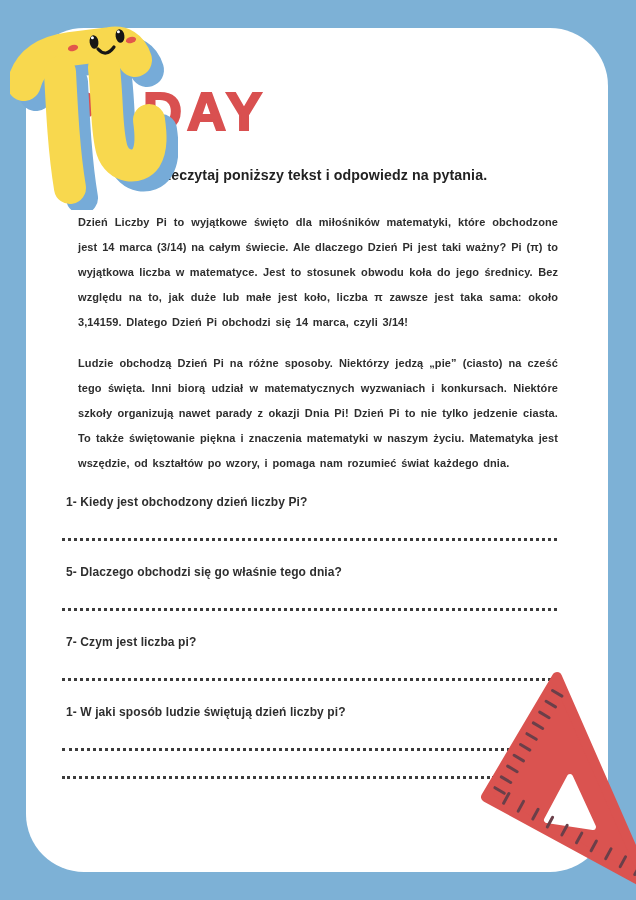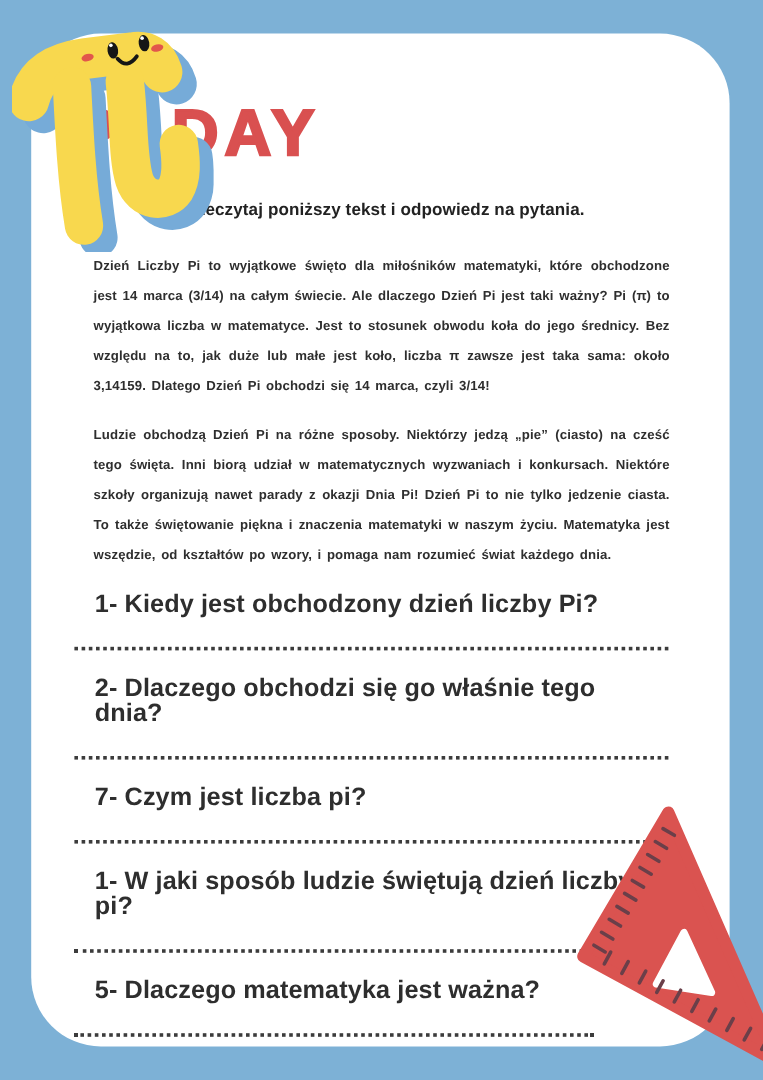--- a/index.html
+++ b/index.html
@@ -54,22 +54,22 @@
     color:#2e2e2e;
     text-align:justify;
     letter-spacing:0.1px;
     word-spacing:1.5px;
   }
   .para.first{margin-top:25px;}
   .para.second{margin-top:3px;}
   .questions{margin:0;}
   .qa{margin:0;}
   .q-label{
-    margin:17px;
-    font-size:21px;
+    margin:4px;
+    font-size:12px;
     line-height:21px;
     font-weight:bold;
     color:#2e2e2e;
     letter-spacing:0.1px;
   }
   .answer-line{
     height:0;
     border-top:3.2px dotted #3c3c3c;
     margin-top:25px;
     margin-bottom:21px;
@@ -102,33 +102,32 @@
 
       <p class="para first">Dzień Liczby Pi to wyjątkowe święto dla miłośników matematyki, które obchodzone jest 14 marca (3/14) na całym świecie. Ale dlaczego Dzień Pi jest taki ważny? Pi (π) to wyjątkowa liczba w matematyce. Jest to stosunek obwodu koła do jego średnicy. Bez względu na to, jak duże lub małe jest koło, liczba π zawsze jest taka sama: około 3,14159. Dlatego Dzień Pi obchodzi się 14 marca, czyli 3/14!</p>
       <p class="para second">Ludzie obchodzą Dzień Pi na różne sposoby. Niektórzy jedzą „pie” (ciasto) na cześć tego święta. Inni biorą udział w matematycznych wyzwaniach i konkursach. Niektóre szkoły organizują nawet parady z okazji Dnia Pi! Dzień Pi to nie tylko jedzenie ciasta. To także świętowanie piękna i znaczenia matematyki w naszym życiu. Matematyka jest wszędzie, od kształtów po wzory, i pomaga nam rozumieć świat każdego dnia.</p>
 
       <div class="questions">
         <div class="qa">
           <p class="q-label">1- Kiedy jest obchodzony dzień liczby Pi?</p>
           <div class="answer-line"></div>
         </div>
         <div class="qa">
-          <p class="q-label">2- Dlaczego obchodzi się go właśnie tego dnia?</p>
+          <p class="q-label">5- Dlaczego obchodzi się go właśnie tego dnia?</p>
           <div class="answer-line"></div>
         </div>
         <div class="qa">
           <p class="q-label">7- Czym jest liczba pi?</p>
           <div class="answer-line"></div>
         </div>
         <div class="qa">
           <p class="q-label">1- W jaki sposób ludzie świętują dzień liczby pi?</p>
           <div class="answer-line"></div>
         </div>
         <div class="qa">
-          <p class="q-label">5- Dlaczego matematyka jest ważna?</p>
           <div class="answer-line"></div>
         </div>
       </div>
 
     </div>
   </div>
 
   <svg class="mascot" viewBox="0 0 168 198" xmlns="http://www.w3.org/2000/svg" aria-hidden="true">
 
     <g transform="translate(12,10)" stroke="#76abd8" fill="none" stroke-linecap="round" stroke-linejoin="round">

